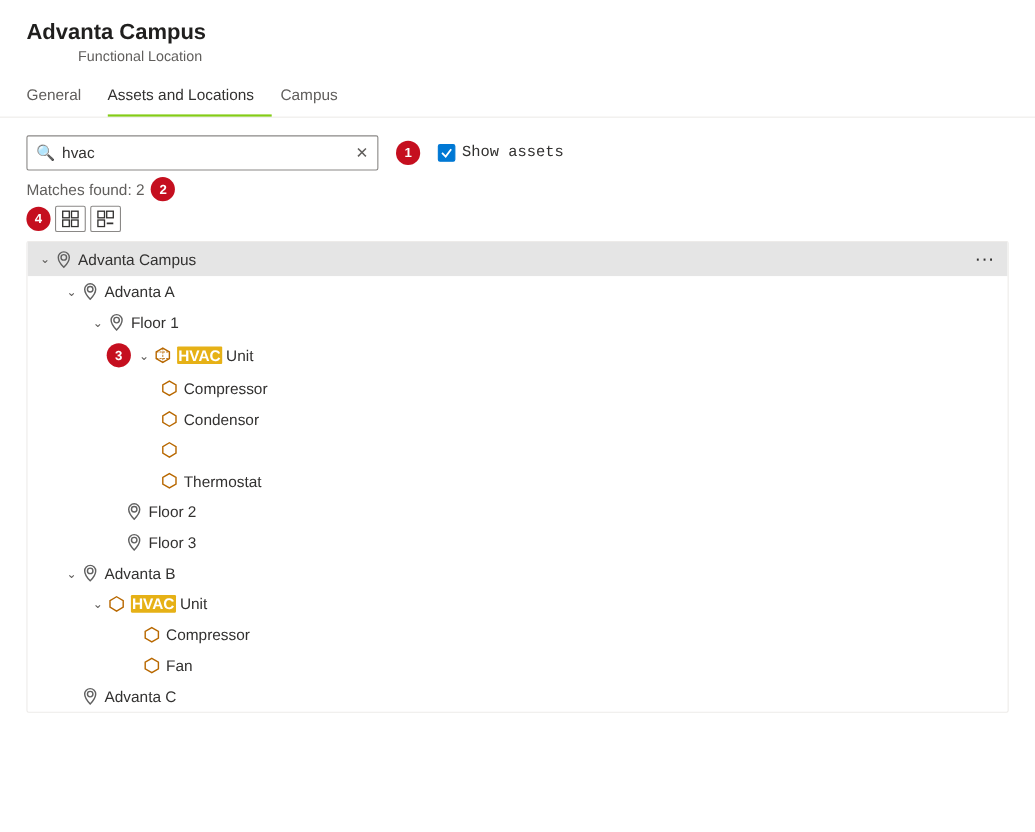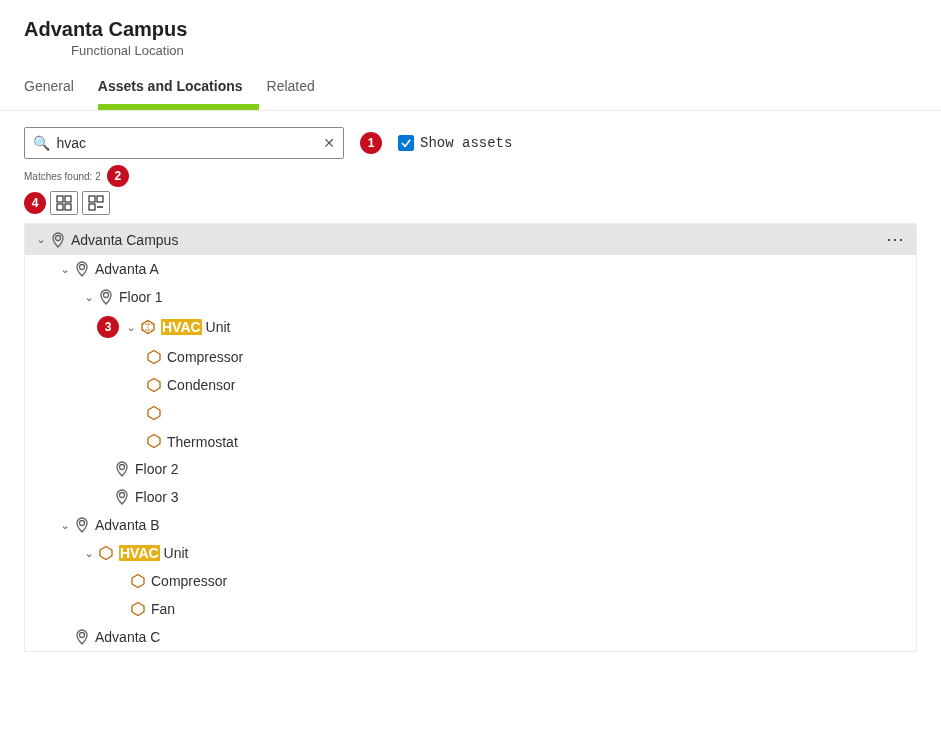--- a/index.html
+++ b/index.html
@@ -4,37 +4,37 @@
   <style>
     * { box-sizing: border-box; margin: 0; padding: 0; }
     body { font-family: 'Segoe UI', Tahoma, Geneva, Verdana, sans-serif; font-size: 14px; color: #323130; background: #fff; }
 
     .page-header { padding: 18px 24px 0 24px; }
     .page-title { font-size: 20px; font-weight: 600; color: #201f1e; }
     .page-subtitle { font-size: 13px; color: #605e5c; margin-top: 2px; margin-left: 47px; }
 
     .tabs { display: flex; align-items: flex-start; border-bottom: 1px solid #edebe9; padding: 0 24px; margin-top: 10px; }
     .tab { padding: 10px 16px 10px 0; margin-right: 8px; cursor: pointer; font-size: 14px; color: #605e5c; border-bottom: 2px solid transparent; white-space: nowrap; }
-    .tab.active { color: #323130; border-bottom: 6px solid #84cc16; font-weight: 700; }
+    .tab.active { color: #323130; border-bottom: 2px solid #84cc16; font-weight: 400; }
     .tab:first-child { padding-left: 0; }
 
     .content-area { padding: 16px 24px; }
 
     .search-row { display: flex; align-items: center; gap: 16px; margin-bottom: 6px; }
     .search-box { display: flex; align-items: center; border: 1px solid #8a8886; border-radius: 2px; padding: 0 8px; width: 320px; height: 32px; background: #fff; }
     .search-box input { border: none; outline: none; flex: 1; font-size: 14px; color: #323130; background: transparent; }
     .search-icon { color: #605e5c; margin-right: 6px; font-size: 14px; }
     .clear-icon { color: #605e5c; cursor: pointer; font-size: 14px; }
     .checkbox-wrapper { display: flex; align-items: center; gap: 6px; cursor: pointer; font-family: Liberation Mono, monospace; }
     .checkbox-box { width: 16px; height: 16px; background: #0078d4; border: 1px solid #0078d4; border-radius: 2px; display: flex; align-items: center; justify-content: center; }
     .checkbox-box svg { width: 10px; height: 10px; }
     .checkbox-label { font-size: 14px; color: #323130; }
 
     .matches-row { display: flex; align-items: center; gap: 6px; margin-bottom: 4px; }
-    .matches-text { font-size: 10px; color: #605e5c; }
+    .matches-text { font-size: 14px; color: #605e5c; }
 
     .toolbar-row { display: flex; align-items: center; gap: 4px; margin-bottom: 8px; }
     .toolbar-btn { border: 1px solid #8a8886; background: #fff; cursor: pointer; padding: 3px 5px; font-size: 14px; display: flex; align-items: center; border-radius: 2px; }
 
     .tree-container { border: 1px solid #edebe9; border-radius: 2px; overflow: hidden; }
 
     .tree-item { display: flex; align-items: center; padding: 5px 8px; cursor: pointer; position: relative; }
     .tree-item.selected { background: #e5e5e5; }
     .tree-item .chevron { width: 16px; height: 16px; display: inline-flex; align-items: center; justify-content: center; color: #605e5c; font-size: 11px; cursor: pointer; flex-shrink: 0; }
     .tree-item .spacer { width: 16px; display: inline-block; flex-shrink: 0; }
@@ -56,21 +56,21 @@
 <body>
 
 <div class="page-header">
   <div class="page-title">Advanta Campus</div>
   <div class="page-subtitle">Functional Location</div>
 </div>
 
 <div class="tabs">
   <div class="tab">General</div>
   <div class="tab active">Assets and Locations</div>
-  <div class="tab">Related</div>
+  <div class="tab">Campus</div>
 </div>
 
 <div class="content-area">
 
   <div class="search-row">
     <div class="search-box">
       <span class="search-icon">🔍</span>
       <input type="text" value="hvac" style="">
       <span class="clear-icon">✕</span>
     </div>

